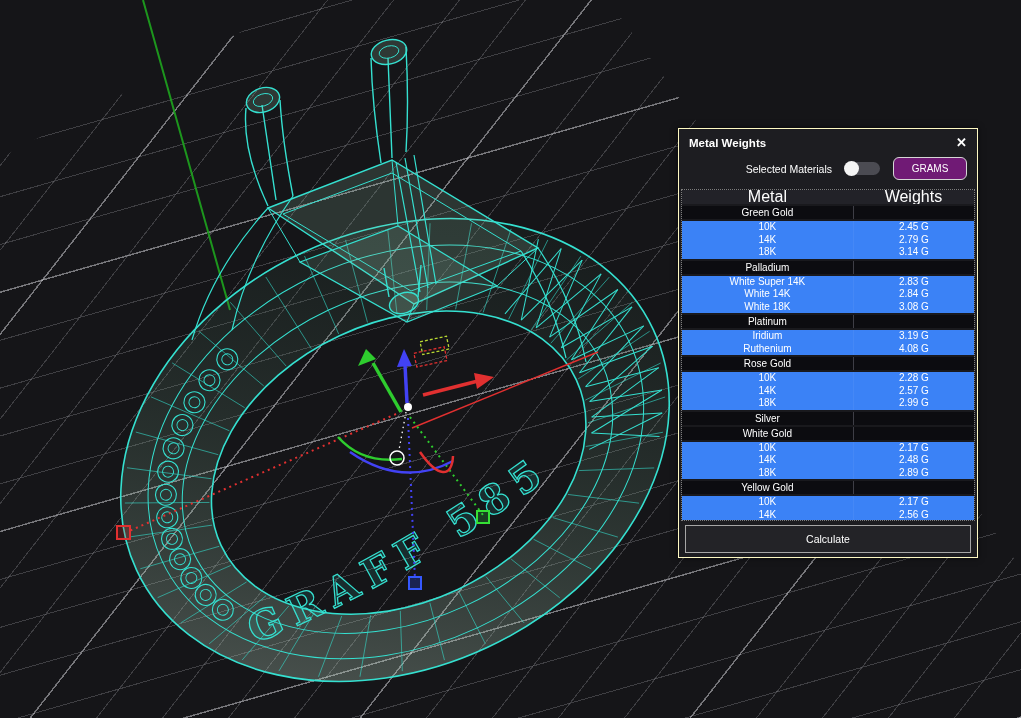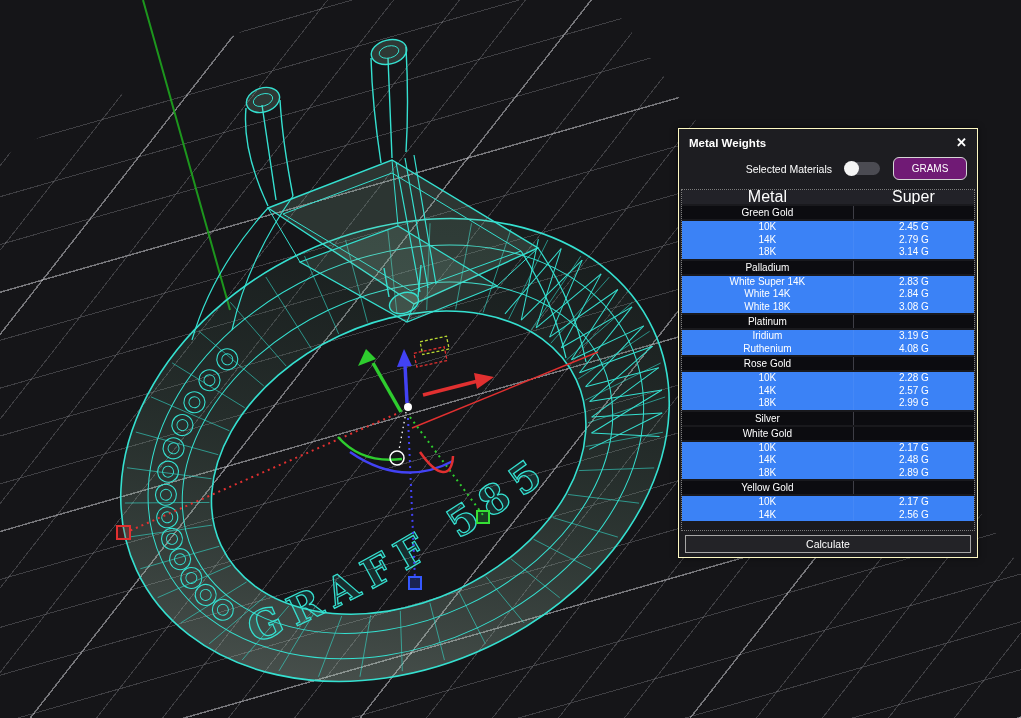--- a/index.html
+++ b/index.html
@@ -31,21 +31,21 @@
   .grams-btn{width:74px;height:23px;background:#701a75;border:1px solid #d6d6d6;border-radius:6px;
              color:#fff;font-size:10px;font-family:inherit;cursor:pointer;}
   .mtable{margin:0 2px;border:1px dotted #7d7d7d;flex:1;background:#19191d;overflow:hidden;}
   .trow{display:grid;grid-template-columns:58.5% 41.5%;}
   .c1,.c2{text-align:center;overflow:hidden;white-space:nowrap;}
   .trow.thead{background:#222228;height:14px;line-height:14px;font-size:16px;}
   .trow.group{background:#0c0c10;height:13px;line-height:13px;font-size:10px;margin:2px 0;}
   .trow.group .c2{border-left:1px solid #3e3e46;}
   .trow.data{background:#3b82f6;height:12.5px;line-height:12.5px;font-size:10px;}
   .trow.data .c2{border-left:1px solid rgba(255,255,255,0.05);}
-  .calc-btn{margin:4px 6px 4px;height:18px;background:#232327;border:1px solid #a6a6a6;
+  .calc-btn{margin:4px 6px 4px;height:28px;background:#232327;border:1px solid #a6a6a6;
             color:#fff;font-size:10.5px;line-height:13px;font-family:inherit;cursor:pointer;padding:0;}
 </style>
 </head>
 <body>
 
 <div class="stage">
   <div class="grid-plane"></div>
 
   <svg id="scene" class="scene" viewBox="0 0 1021 718">
     <defs>
@@ -226,21 +226,21 @@
     <div class="panel-controls">
       <span class="sel-label">Selected Materials</span>
       <span class="toggle">
           <span class="knob"></span>
         </span>
       <button class="grams-btn">GRAMS</button>
     </div>
     <div class="mtable">
       <div class="trow thead">
         <div class="c1">Metal</div>
-        <div class="c2">Super</div>
+        <div class="c2">Weights</div>
       </div>
       <div id="tbody">
           <div class="trow group">
             <div class="c1">Green Gold</div>
             <div class="c2"></div>
           </div>
           <div class="trow data">
             <div class="c1">10K</div>
             <div class="c2">2.45 G</div>
           </div>

